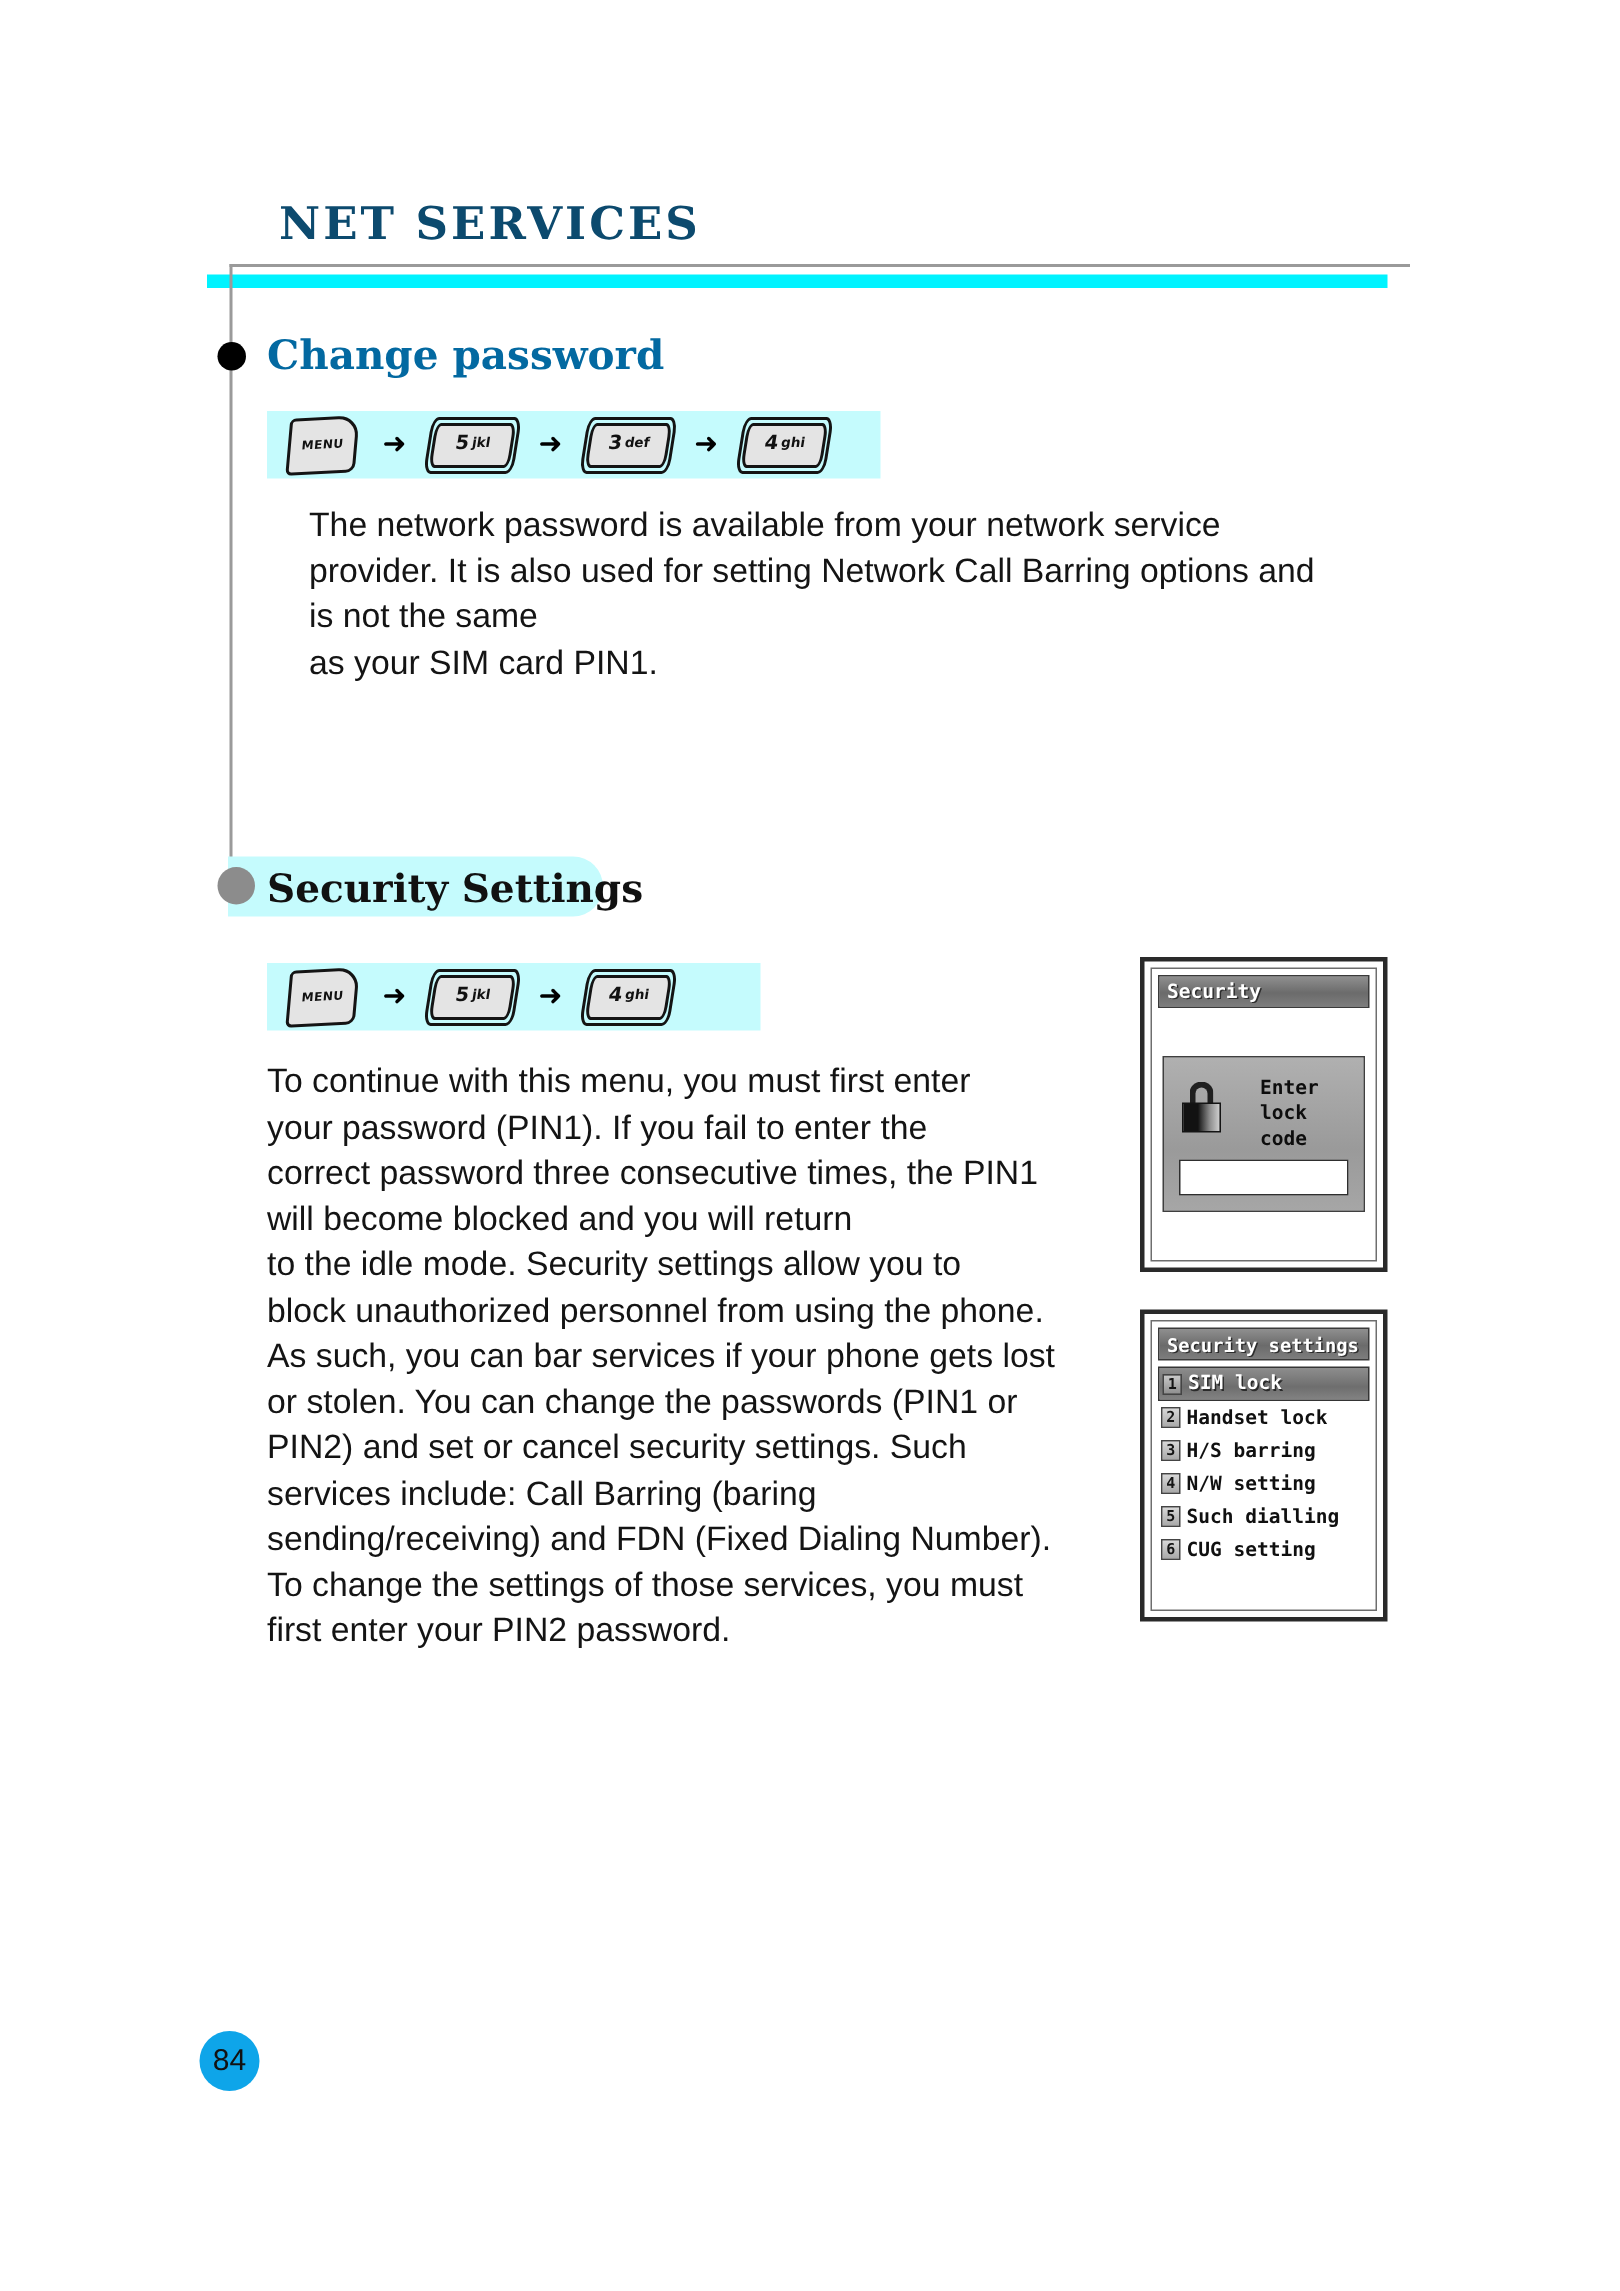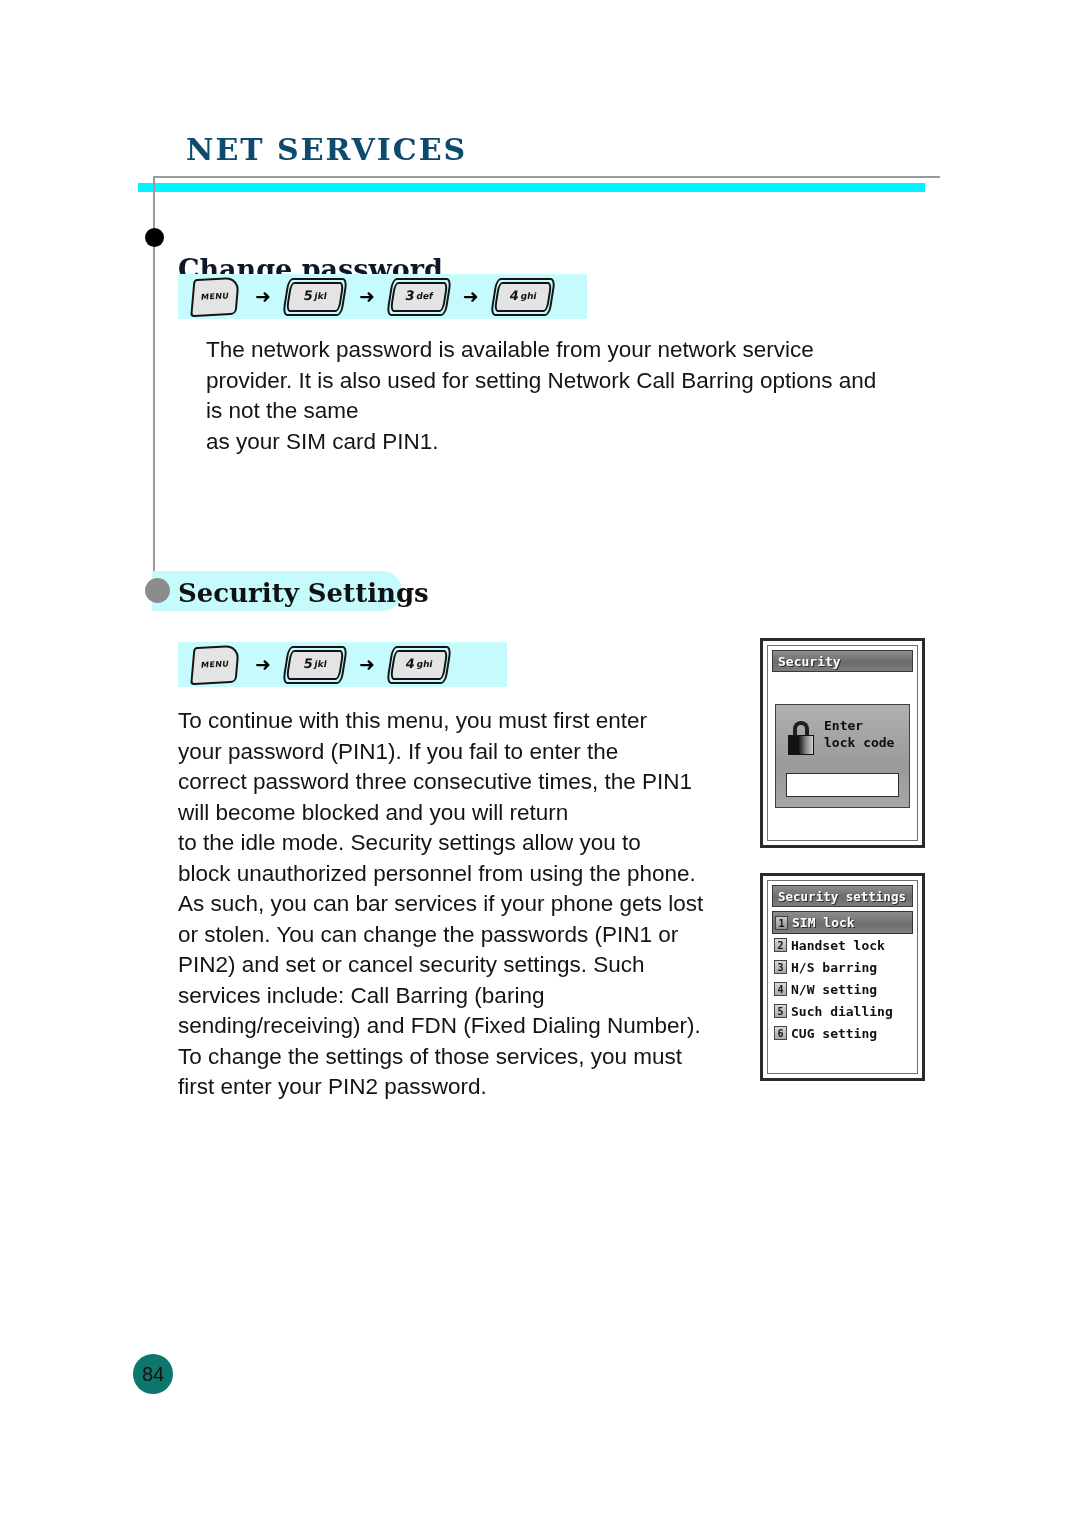--- a/index.html
+++ b/index.html
@@ -70,23 +70,22 @@
     border-radius: 50%;
     background: #000000;
   }
   .h2-plain {
     position: absolute;
     left: 178px;
     top: 222px;
     font-family: "DejaVu Serif", serif;
     font-weight: bold;
     font-size: 27px;
-    color: #0f172a;
-    white-space: nowrap;
-    margin-top: 32px;
+    color: #0369a1;
+    white-space: nowrap;
   }
 
   
   .keystrip {
     position: absolute;
     background: #c5fbfd;
     display: flex;
     align-items: center;
   }
   .keystrip-1 { left: 178px; top: 274px; width: 395px; height: 45px; padding-left: 14px; }
@@ -258,21 +257,21 @@
     left: 0;
     top: 14px;
     width: 26px;
     height: 20px;
     background: linear-gradient(90deg,#121212 0%, #121212 40%, #8a8a8a 72%, #cfcfcf 100%);
     border: 1px solid #141414;
     box-sizing: border-box;
   }
   .dlg-text {
     position: absolute;
-    left: 48px;
+    left: 64px;
     top: 12px;
     color: #0d0d0d;
     font-size: 13px;
     font-weight: bold;
     line-height: 17px;
     white-space: pre-line;
   }
   .dlg-input {
     position: absolute;
     left: 10px;
@@ -328,21 +327,21 @@
   }
 
   
   .page-num {
     position: absolute;
     left: 133px;
     top: 1354px;
     width: 40px;
     height: 40px;
     border-radius: 50%;
-    background: #0f766e;
+    background: #0ea5e9;
     color: #121212;
     font-family: "Liberation Sans", sans-serif;
     font-size: 20px;
     text-align: center;
     line-height: 40px;
   }
 </style>
 </head>
 <body>
 

